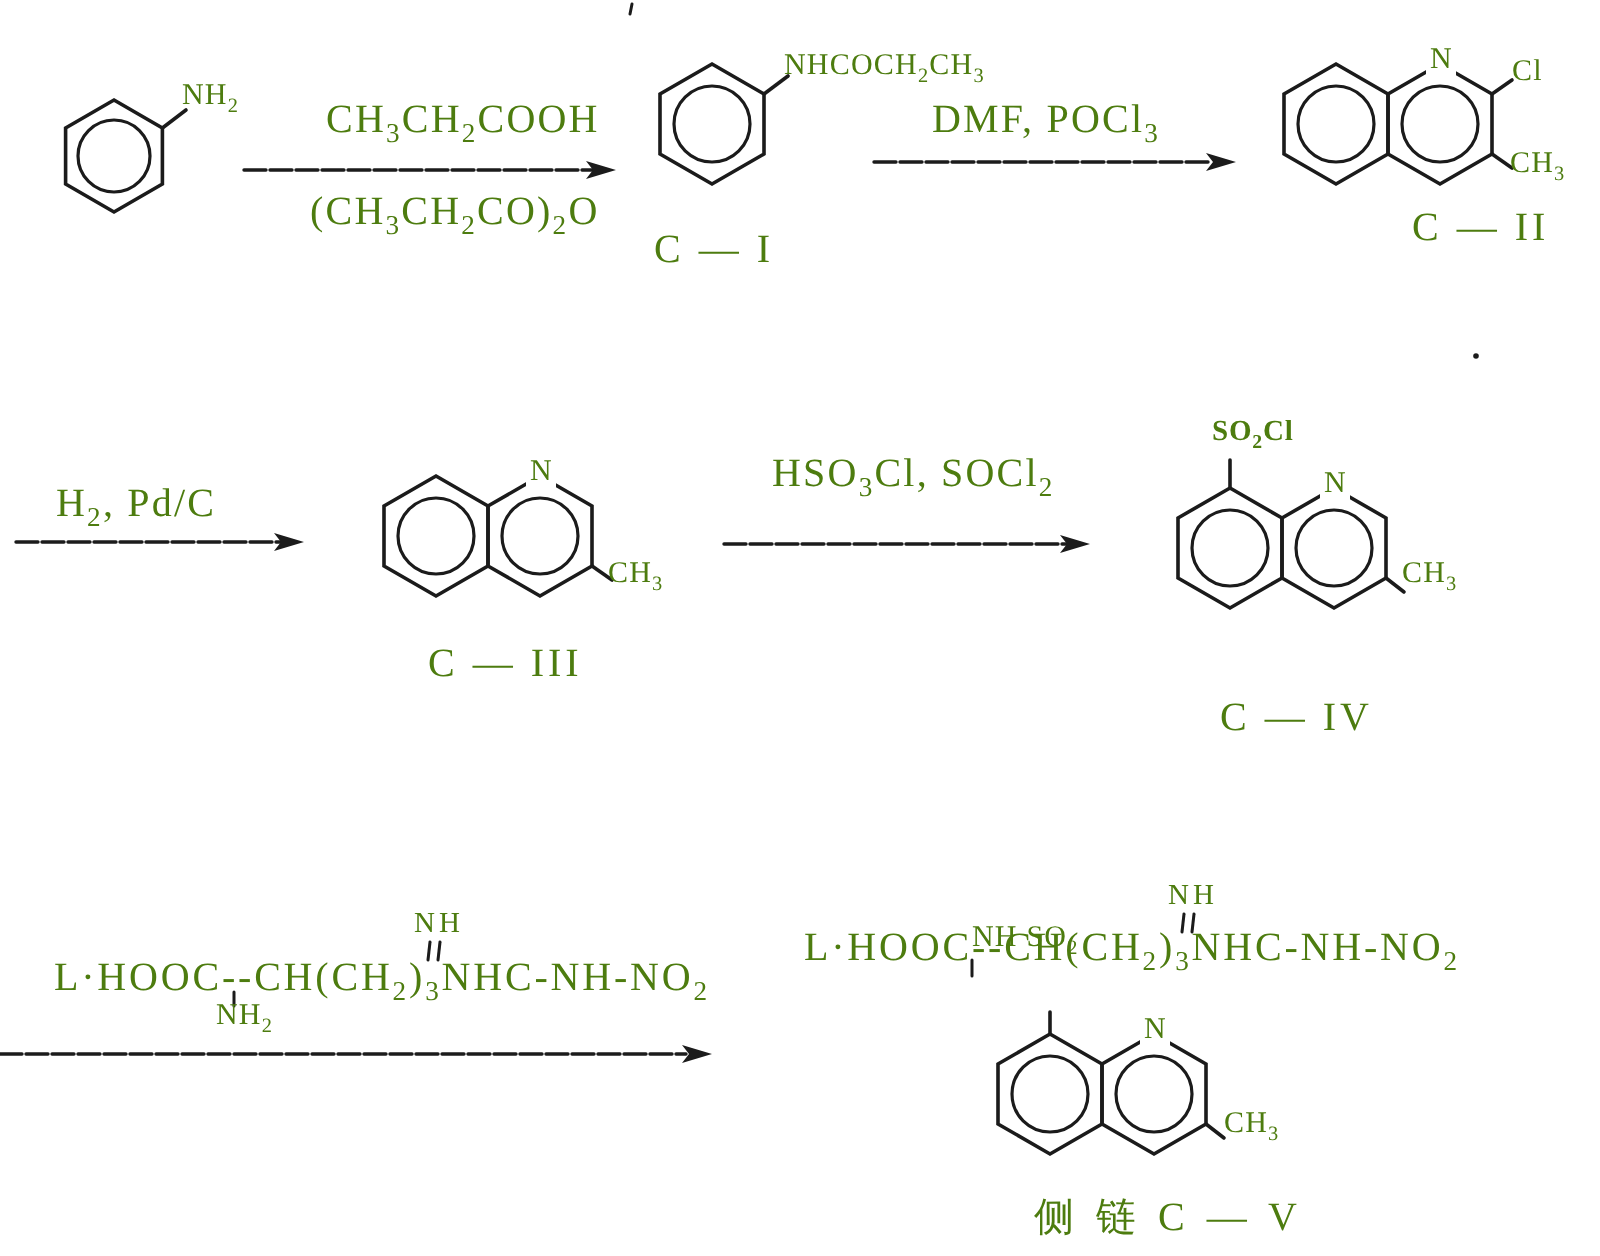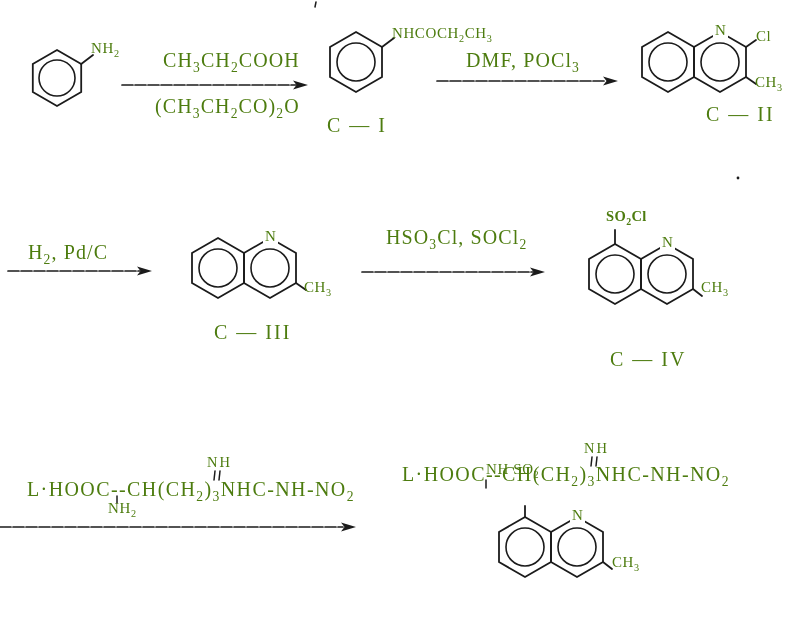--- a/index.html
+++ b/index.html
@@ -134,14 +134,15 @@
 
   <div class="lbl imine" style="left:207px;top:455px;">NH</div>
   <div class="lbl bb" style="left:27px;top:479px;">L·HOOC--CH(CH<sub>2</sub>)<sub>3</sub>NHC-NH-NO<sub>2</sub></div>
   <div class="lbl f15" style="left:108px;top:501px;">NH<sub>2</sub></div>
 
   <div class="lbl imine" style="left:584px;top:441px;">NH</div>
   <div class="lbl bb" style="left:402px;top:464px;">L·HOOC--CH(CH<sub>2</sub>)<sub>3</sub>NHC-NH-NO<sub>2</sub></div>
   <div class="lbl f15" style="left:486px;top:462px;">NH SO<sub>2</sub></div>
   <div class="lbl f15 onring" style="left:570px;top:508px;">N</div>
   <div class="lbl f15" style="left:612px;top:555px;">CH<sub>3</sub></div>
+  <div class="lbl name" style="left:517px;top:599px;letter-spacing:3px;">侧 链 C — V</div>
 
 </div>
 
 </body></html>

